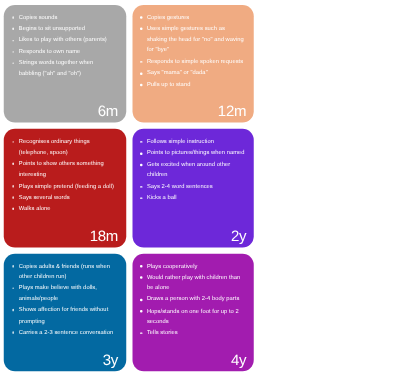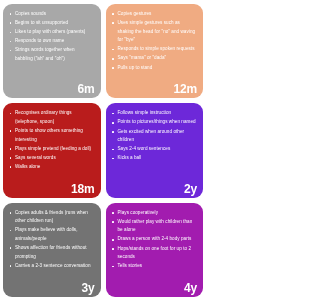--- a/index.html
+++ b/index.html
@@ -52,21 +52,21 @@
     height: 1.7px;
     background: #ffffff;
     border-radius: 50%;
     display: block;
   }
   .age {
     position: absolute;
     right: 6px;
     bottom: 2px;
     color: #ffffff;
-    font-weight: bold;
+    font-weight: normal;
     font-size: 12px;
     line-height: 13px;
     letter-spacing: -0.2px;
   }
 </style>
 </head>
 <body>
 
 <div class="grid">
 
@@ -107,21 +107,21 @@
     <ul class="list">
       <li><span class="bullet"></span><span>Follows simple instruction</span></li>
       <li><span class="bullet"></span><span>Points to pictures/things when named</span></li>
       <li><span class="bullet"></span><span>Gets excited when around other children</span></li>
       <li><span class="bullet"></span><span>Says 2-4 word sentences</span></li>
       <li><span class="bullet"></span><span>Kicks a ball</span></li>
     </ul>
     <div class="age">2y</div>
   </div>
 
-  <div class="card" style="background:#737373">
+  <div class="card" style="background:#0369a1">
     <ul class="list">
       <li><span class="bullet"></span><span>Copies adults &amp; friends (runs when other children run)</span></li>
       <li><span class="bullet"></span><span>Plays make believe with dolls, animals/people</span></li>
       <li><span class="bullet"></span><span>Shows affection for friends without prompting</span></li>
       <li><span class="bullet"></span><span>Carries a 2-3 sentence conversation</span></li>
     </ul>
     <div class="age">3y</div>
   </div>
 
   <div class="card" style="background:#a21caf">

